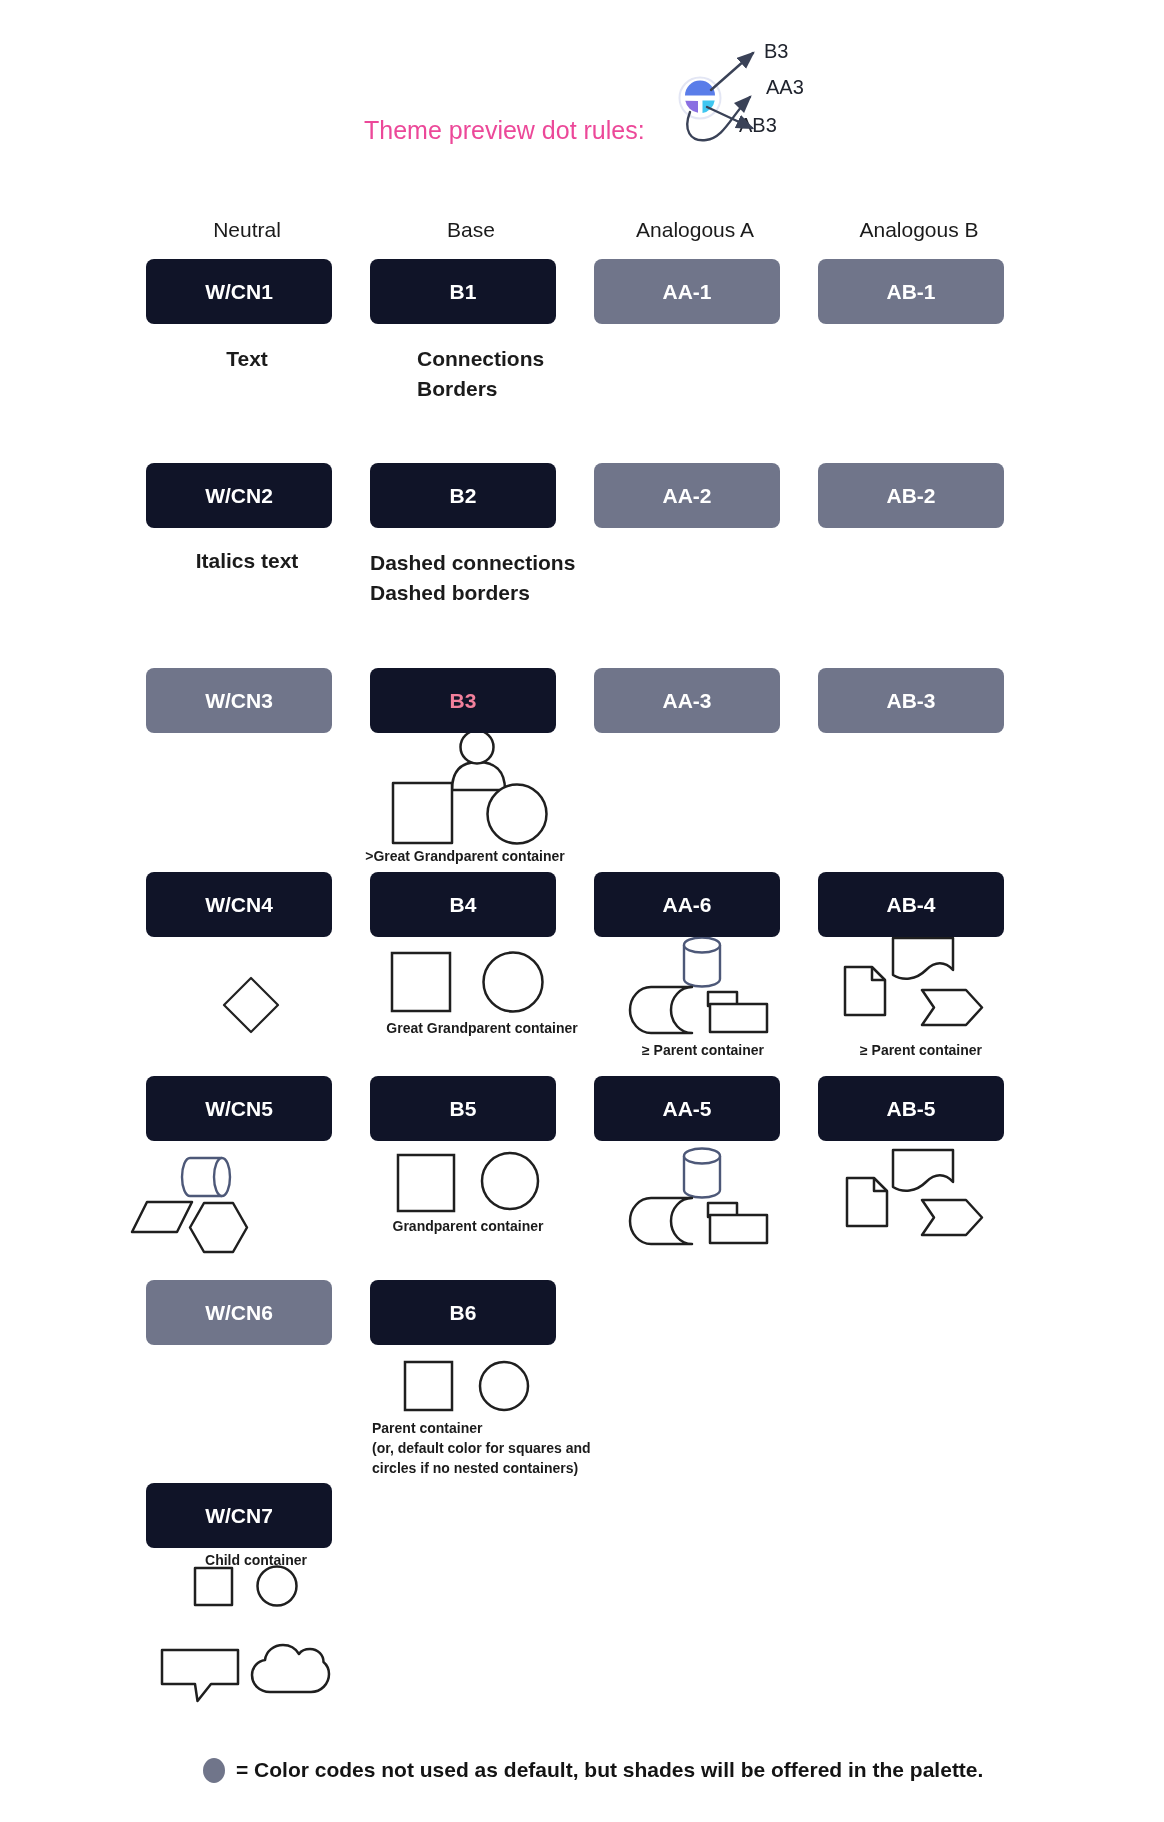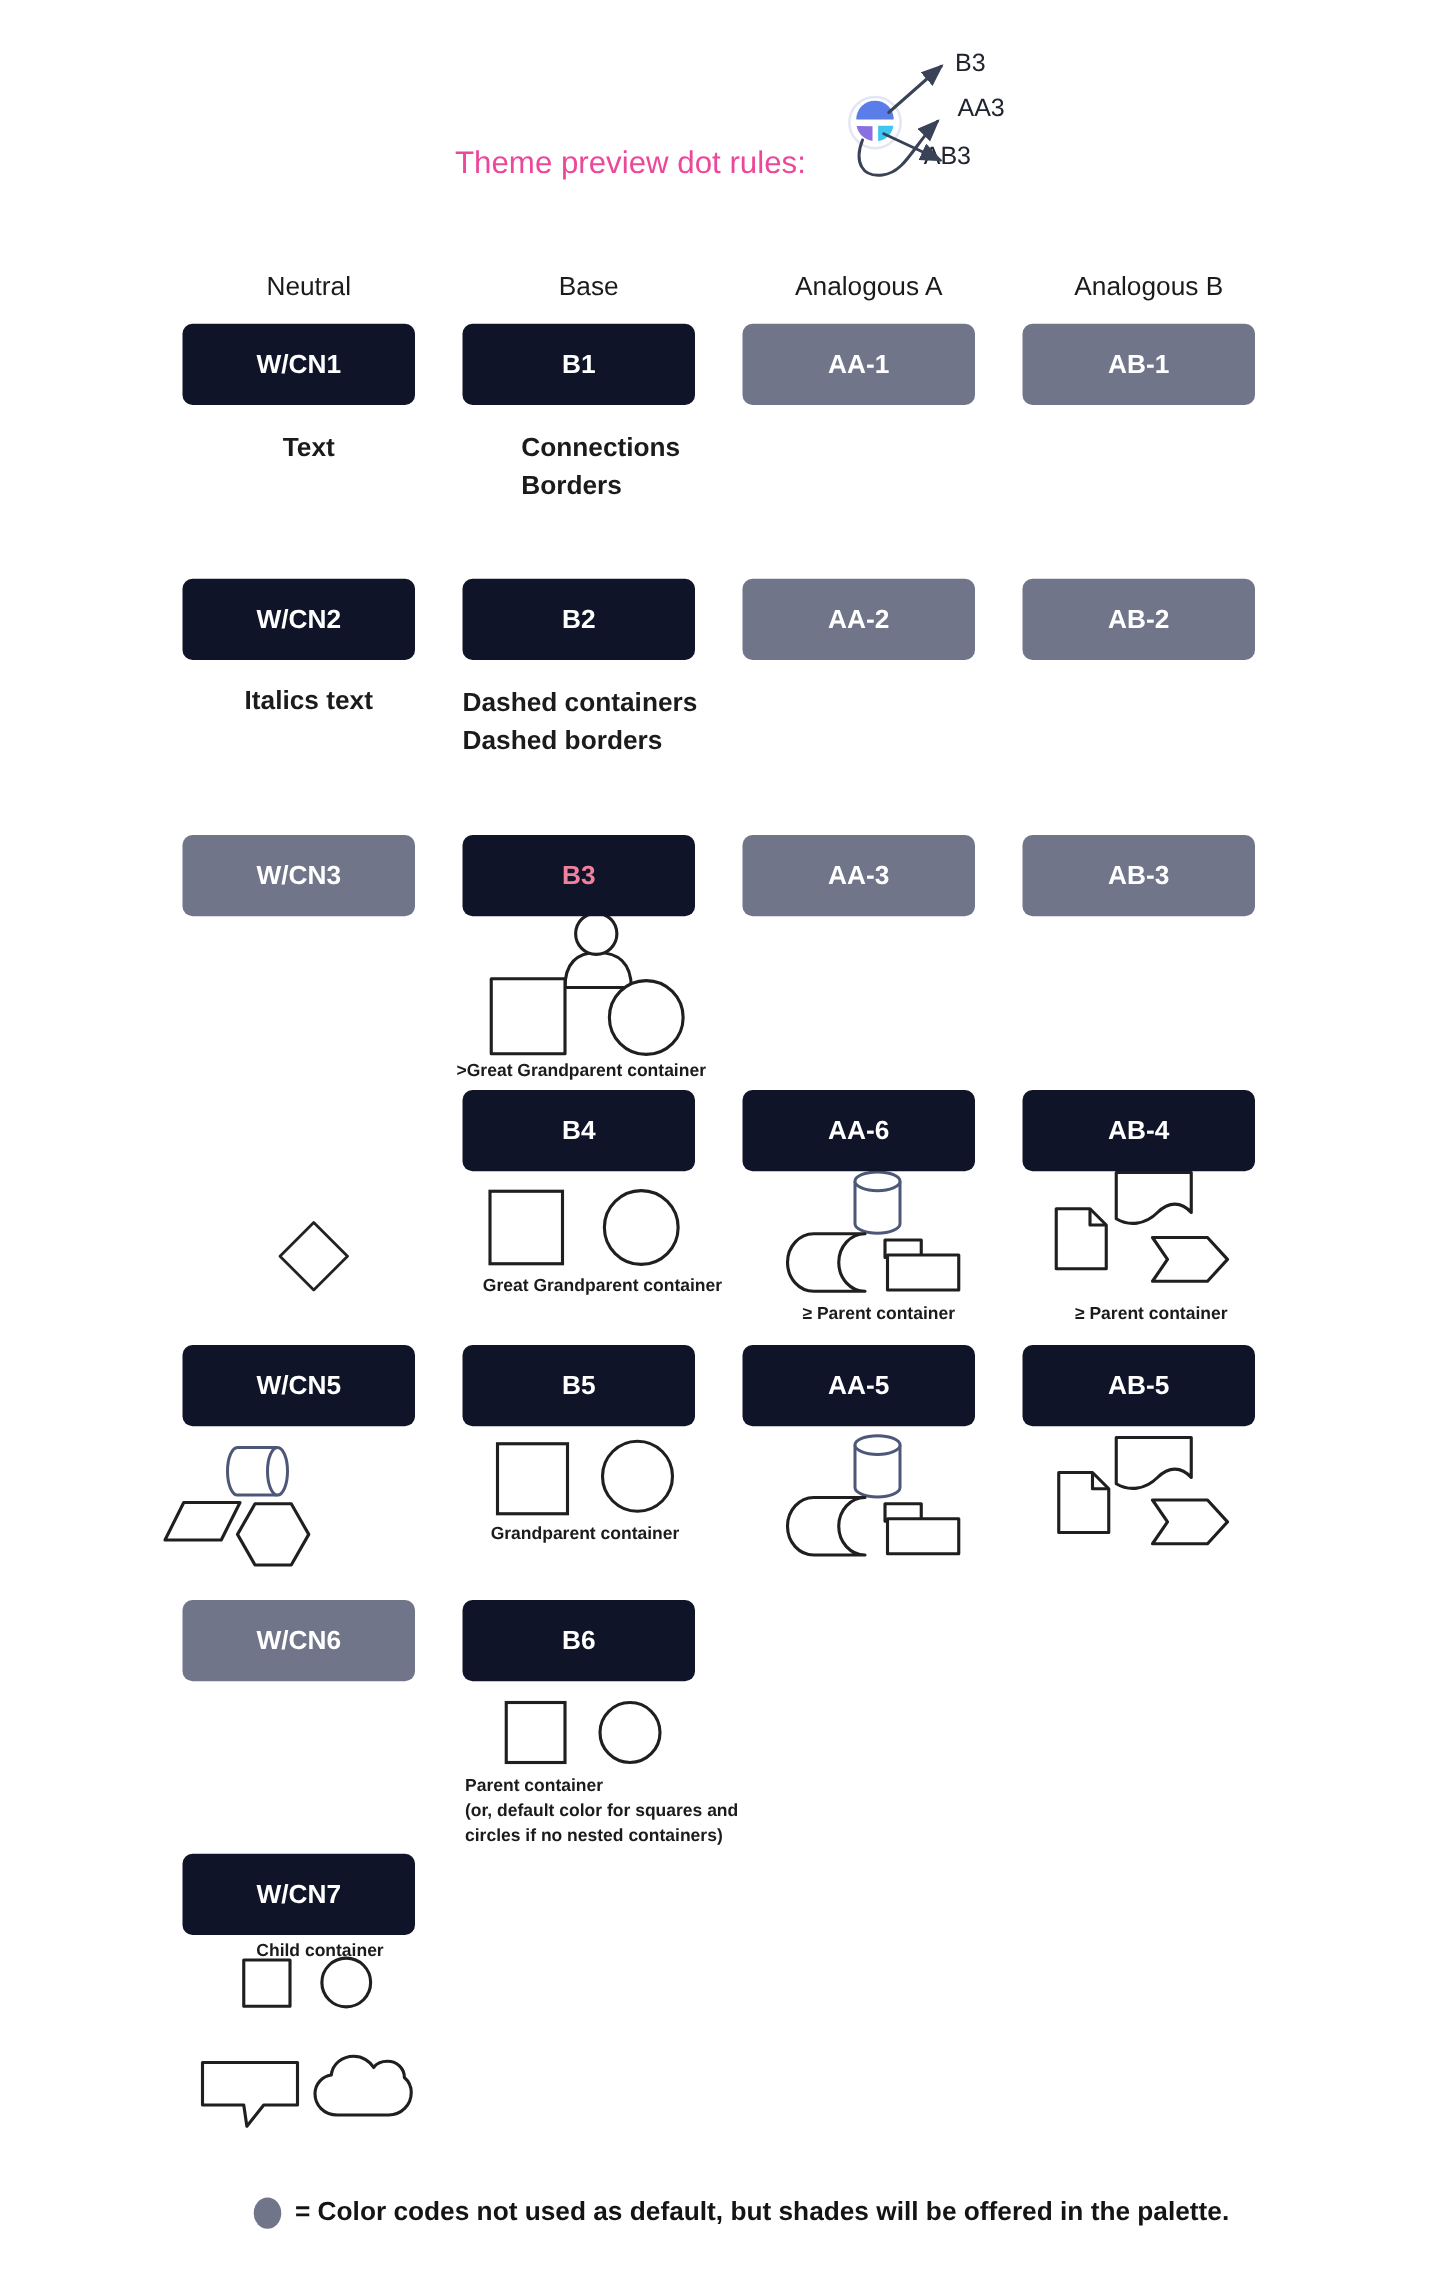--- a/index.html
+++ b/index.html
@@ -149,20 +149,21 @@
   <div class="swatch dark" style="left:146px;top:463px">W/CN2</div>
   <div class="swatch dark" style="left:370px;top:463px">B2</div>
   <div class="swatch gray" style="left:594px;top:463px">AA-2</div>
   <div class="swatch gray" style="left:818px;top:463px">AB-2</div>
 
   <div class="swatch gray" style="left:146px;top:668px">W/CN3</div>
   <div class="swatch dark pink" style="left:370px;top:668px">B3</div>
   <div class="swatch gray" style="left:594px;top:668px">AA-3</div>
   <div class="swatch gray" style="left:818px;top:668px">AB-3</div>
 
+  <div class="swatch dark" style="left:146px;top:872px">W/CN4</div>
   <div class="swatch dark" style="left:370px;top:872px">B4</div>
   <div class="swatch dark" style="left:594px;top:872px">AA-6</div>
   <div class="swatch dark" style="left:818px;top:872px">AB-4</div>
 
   <div class="swatch dark" style="left:146px;top:1076px">W/CN5</div>
   <div class="swatch dark" style="left:370px;top:1076px">B5</div>
   <div class="swatch dark" style="left:594px;top:1076px">AA-5</div>
   <div class="swatch dark" style="left:818px;top:1076px">AB-5</div>
 
   <div class="swatch gray" style="left:146px;top:1280px">W/CN6</div>
@@ -170,21 +171,21 @@
 
   <div class="swatch dark" style="left:146px;top:1483px">W/CN7</div>
 
   <div class="cap-lg ctr" style="left:146px;top:344px;width:202px">Text</div>
   <div class="cap-lg" style="left:417px;top:344px">
     <div>Connections</div>
     <div>Borders</div>
   </div>
   <div class="cap-lg ctr" style="left:146px;top:546px;width:202px">Italics text</div>
   <div class="cap-lg" style="left:370px;top:548px">
-    <div>Dashed containers</div>
+    <div>Dashed connections</div>
     <div>Dashed borders</div>
   </div>
   <div class="cap-sm ctr" style="left:354px;top:846px;width:222px">&gt;Great Grandparent container</div>
   <div class="cap-sm ctr" style="left:371px;top:1018px;width:222px">Great Grandparent container</div>
   <div class="cap-sm ctr" style="left:592px;top:1040px;width:222px">≥  Parent container</div>
   <div class="cap-sm ctr" style="left:810px;top:1040px;width:222px">≥ Parent container</div>
   <div class="cap-sm ctr" style="left:357px;top:1216px;width:222px">Grandparent container</div>
   <div class="cap-sm" style="left:372px;top:1418px;width:240px">
     <div>Parent container</div>
     <div>(or, default color for squares and</div>

